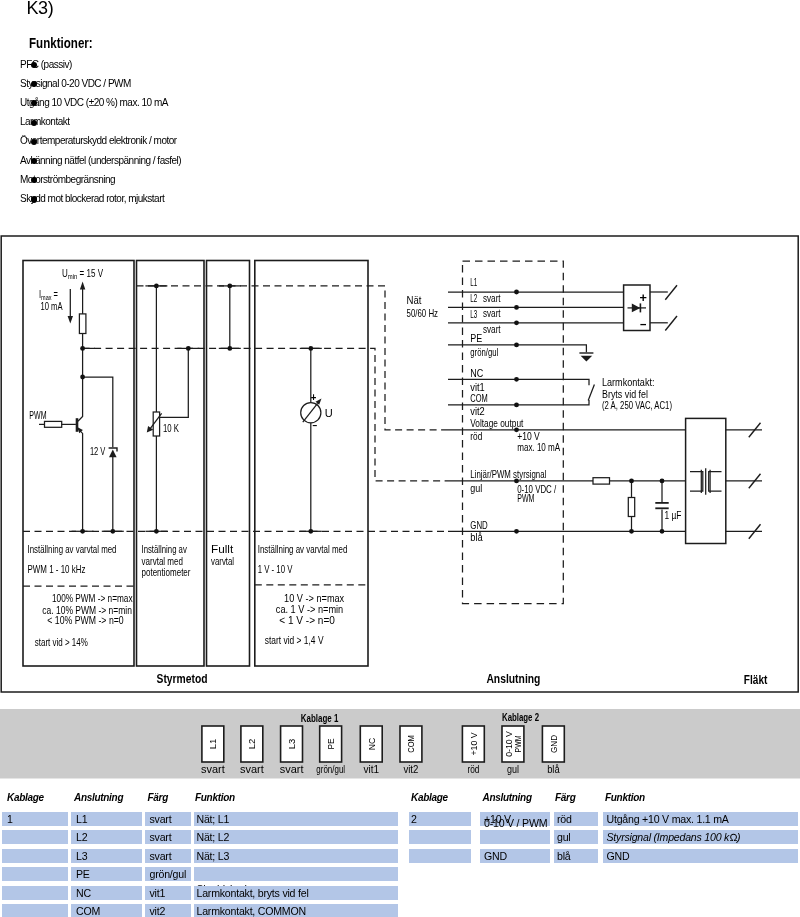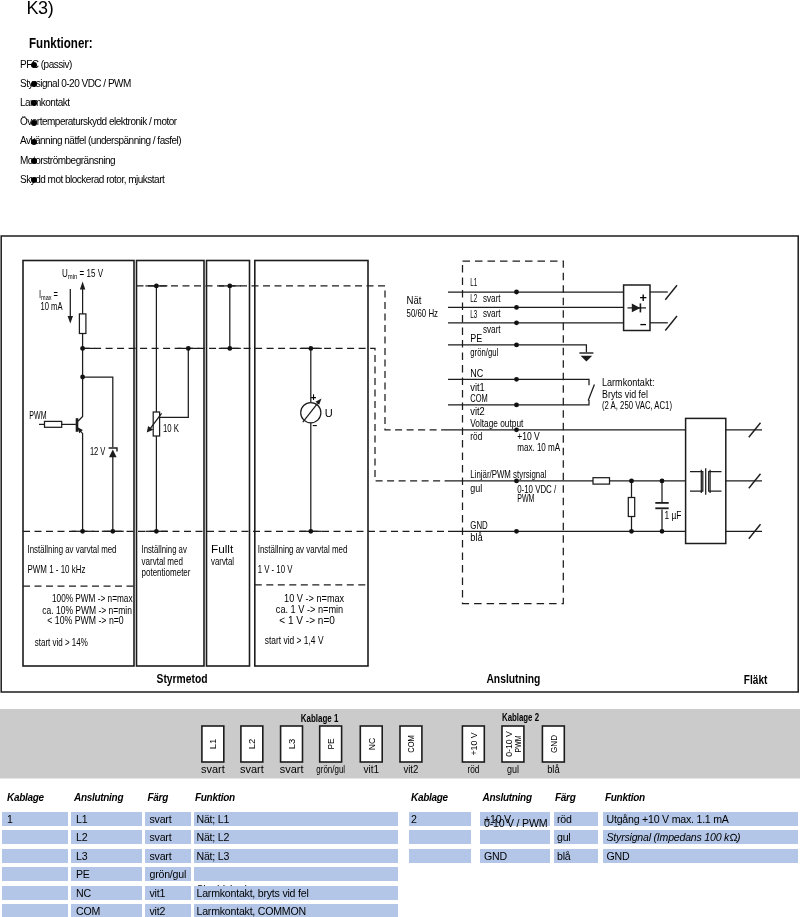--- a/index.html
+++ b/index.html
@@ -14,20 +14,21 @@
   .tt{position:absolute;font-size:10.6px;letter-spacing:-0.22px;white-space:nowrap;}
   .th{position:absolute;font-size:10px;font-weight:bold;letter-spacing:-0.3px;white-space:nowrap;font-style:italic;}
 </style>
 </head>
 <body>
 <div id="k3">K3)</div>
 <div id="funk">Funktioner:</div>
 <ul class="fl">
 <li>PFC (passiv)</li>
 <li>Styrsignal 0-20 VDC / PWM</li>
+<li>Utgång 10 VDC (±20 %) max. 10 mA</li>
 <li>Larmkontakt</li>
 <li>Övertemperaturskydd elektronik / motor</li>
 <li>Avkänning nätfel (underspänning / fasfel)</li>
 <li>Motorströmbegränsning</li>
 <li>Skydd mot blockerad rotor, mjukstart</li>
 </ul>
 <svg class="abs" style="left:0;top:0" width="800" height="917" viewBox="0 0 800 917">
 <rect x="0" y="709" width="800" height="69.5" fill="#cbcbcb" stroke="none"></rect>
 <g fill="none" stroke="#1c1c1c" stroke-width="1.25">
 <rect x="1.2" y="236" width="797" height="456" stroke-width="1.5"></rect>

